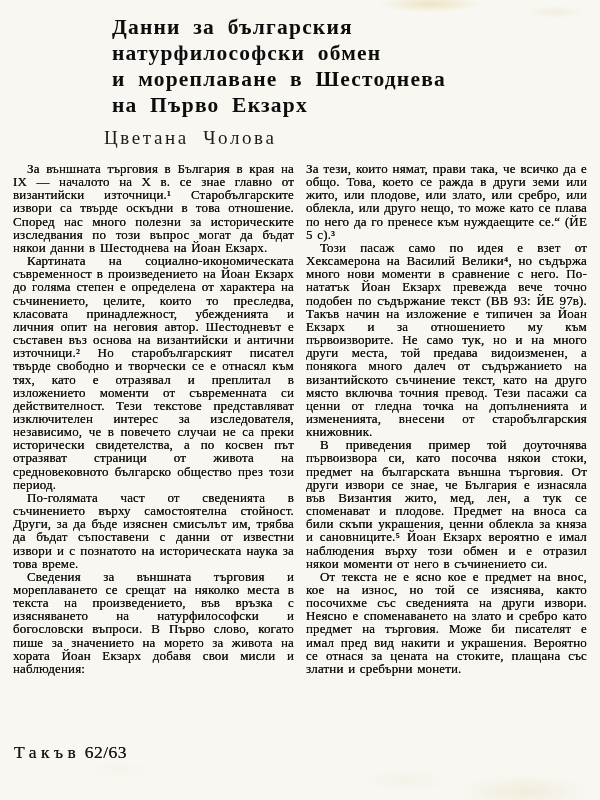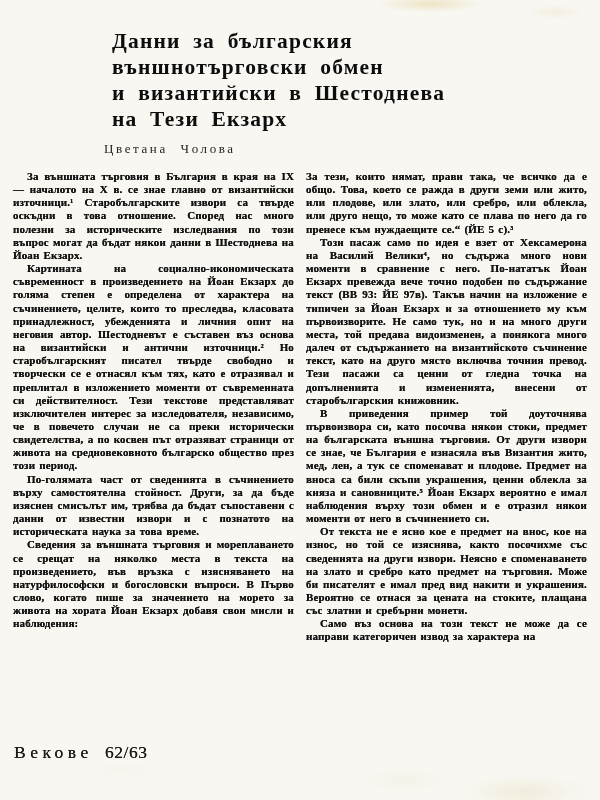--- a/index.html
+++ b/index.html
@@ -16,101 +16,99 @@
     font-family: "Liberation Serif", serif;
     background:
       radial-gradient(ellipse 75px 12px at 430px 4px,  rgba(230,212,158,0.55), rgba(230,212,158,0) 70%),
       radial-gradient(ellipse 45px 10px at 555px 12px, rgba(236,226,196,0.40), rgba(236,226,196,0) 70%),
       radial-gradient(ellipse 95px 26px at 525px 792px, rgba(234,226,198,0.50), rgba(234,226,198,0) 70%),
       radial-gradient(ellipse 65px 18px at 405px 780px, rgba(238,232,210,0.35), rgba(238,232,210,0) 70%),
       radial-gradient(ellipse 55px 14px at 120px 770px, rgba(240,236,222,0.30), rgba(240,236,222,0) 70%),
       #f8f7f2;
   }
   .article-header {
-    padding: 28px 20px 0 112px;
+    padding: 14px 20px 0 112px;
   }
   .article-title {
     margin: 0;
     font-size: 21.5px;
     line-height: 26px;
     font-weight: bold;
     letter-spacing: 1.2px;
     word-spacing: 6px;
     color: #0d0d0d;
   }
   .title-line { display: block; }
   .article-author {
     margin: 9px 0 0 -8px;
-    font-size: 13px;
+    font-size: 19px;
     letter-spacing: 2.6px;
     word-spacing: 7px;
     color: #1d1d1d;
   }
   .columns {
     display: flex;
     gap: 12px;
     padding: 13px 13px 0 13px;
   }
   .col {
     width: 281px;
     box-sizing: border-box;
   }
   .col p {
     margin: 0;
-    font-size: 11px;
+    font-size: 13px;
     line-height: 13.15px;
     text-align: justify;
     text-indent: 14px;
     letter-spacing: 0.15px;
     word-spacing: 1.2px;
     text-shadow: 0 0 0.45px currentColor;
     hyphens: auto;
-    font-weight: bold;
   }
   .col p.cont { text-indent: 0; }
   .journal-footer {
     position: absolute;
     left: 14px;
     top: 742px;
     font-size: 17.5px;
     color: #1a1a1a;
     text-shadow: 0 0 0.4px currentColor;
   }
   .journal-name { letter-spacing: 4.5px; }
-  .journal-issue { margin-left: 8px; letter-spacing: 0.5px; }
+  .journal-issue { letter-spacing: 0.5px; }
 </style>
 </head>
 <body>
 
 <div class="page">
 
   <header class="article-header">
     <h1 class="article-title">
       <span class="title-line">Данни за българския</span>
-      <span class="title-line">външнотърговски обмен</span>
-      <span class="title-line">и византийски в Шестоднева</span>
-      <span class="title-line">на Тези Екзарх</span>
+      <span class="title-line">натурфилософски обмен</span>
+      <span class="title-line">и мореплаване в Шестоднева</span>
+      <span class="title-line">на Първо Екзарх</span>
     </h1>
     <div class="article-author">Цветана Чолова</div>
   </header>
 
   <main class="columns">
     <div class="col">
       <p>За външната търговия в България в края на IX — началото на X в. се знае главно от византийски източници.¹ Старобългарските извори са твърде оскъдни в това отношение. Според нас много полезни за историческите изследвания по този въпрос могат да бъдат някои данни в Шестоднева на Йоан Екзарх.</p>
       <p>Картината на социално-икономическата съвременност в произведението на Йоан Екзарх до голяма степен е определена от характера на съчинението, целите, които то преследва, класовата принадлежност, убежденията и личния опит на неговия автор. Шестодневът е съставен въз основа на византийски и антични източници.² Но старобългарският писател твърде свободно и творчески се е отнасял към тях, като е отразявал и преплитал в изложението моменти от съвременната си действителност. Тези текстове представляват изключителен интерес за изследователя, независимо, че в повечето случаи не са преки исторически свидетелства, а по косвен път отразяват страници от живота на средновековното българско общество през този период.</p>
       <p>По-голямата част от сведенията в съчинението върху самостоятелна стойност. Други, за да бъде изяснен смисълът им, трябва да бъдат съпоставени с данни от известни извори и с познатото на историческата наука за това време.</p>
       <p>Сведения за външната търговия и мореплаването се срещат на няколко места в текста на произведението, във връзка с изясняването на натурфилософски и богословски въпроси. В Първо слово, когато пише за значението на морето за живота на хората Йоан Екзарх добавя свои мисли и наблюдения:</p>
     </div>
     <div class="col">
       <p class="cont">За тези, които нямат, прави така, че всичко да е общо. Това, което се ражда в други земи или жито, или плодове, или злато, или сребро, или облекла, или друго нещо, то може като се плава по него да го пренесе към нуждаещите се.“ (ЙЕ 5 с).³</p>
       <p>Този пасаж само по идея е взет от Хексамерона на Василий Велики⁴, но съдържа много нови моменти в сравнение с него. По-нататък Йоан Екзарх превежда вече точно подобен по съдържание текст (ВВ 93: ЙЕ 97в). Такъв начин на изложение е типичен за Йоан Екзарх и за отношението му към първоизворите. Не само тук, но и на много други места, той предава видоизменен, а понякога много далеч от съдържанието на византийското съчинение текст, като на друго място включва точния превод. Тези пасажи са ценни от гледна точка на допълненията и измененията, внесени от старобългарския книжовник.</p>
       <p>В приведения пример той доуточнява първоизвора си, като посочва някои стоки, предмет на българската външна търговия. От други извори се знае, че България е изнасяла във Византия жито, мед, лен, а тук се споменават и плодове. Предмет на вноса са били скъпи украшения, ценни облекла за княза и сановниците.⁵ Йоан Екзарх вероятно е имал наблюдения върху този обмен и е отразил някои моменти от него в съчинението си.</p>
       <p>От текста не е ясно кое е предмет на внос, кое на износ, но той се изяснява, както посочихме със сведенията на други извори. Неясно е споменаването на злато и сребро като предмет на търговия. Може би писателят е имал пред вид накити и украшения. Вероятно се отнася за цената на стоките, плащана със златни и сребърни монети.</p>
-      <p>Само въз основа на този текст не може да се направи категоричен извод за характера на</p>
     </div>
   </main>
 
   <footer class="journal-footer">
-    <span class="journal-name">Векове</span>
+    <span class="journal-name">Такъв</span>
     <span class="journal-issue">62/63</span>
   </footer>
 
 </div>
 
 </body></html>

